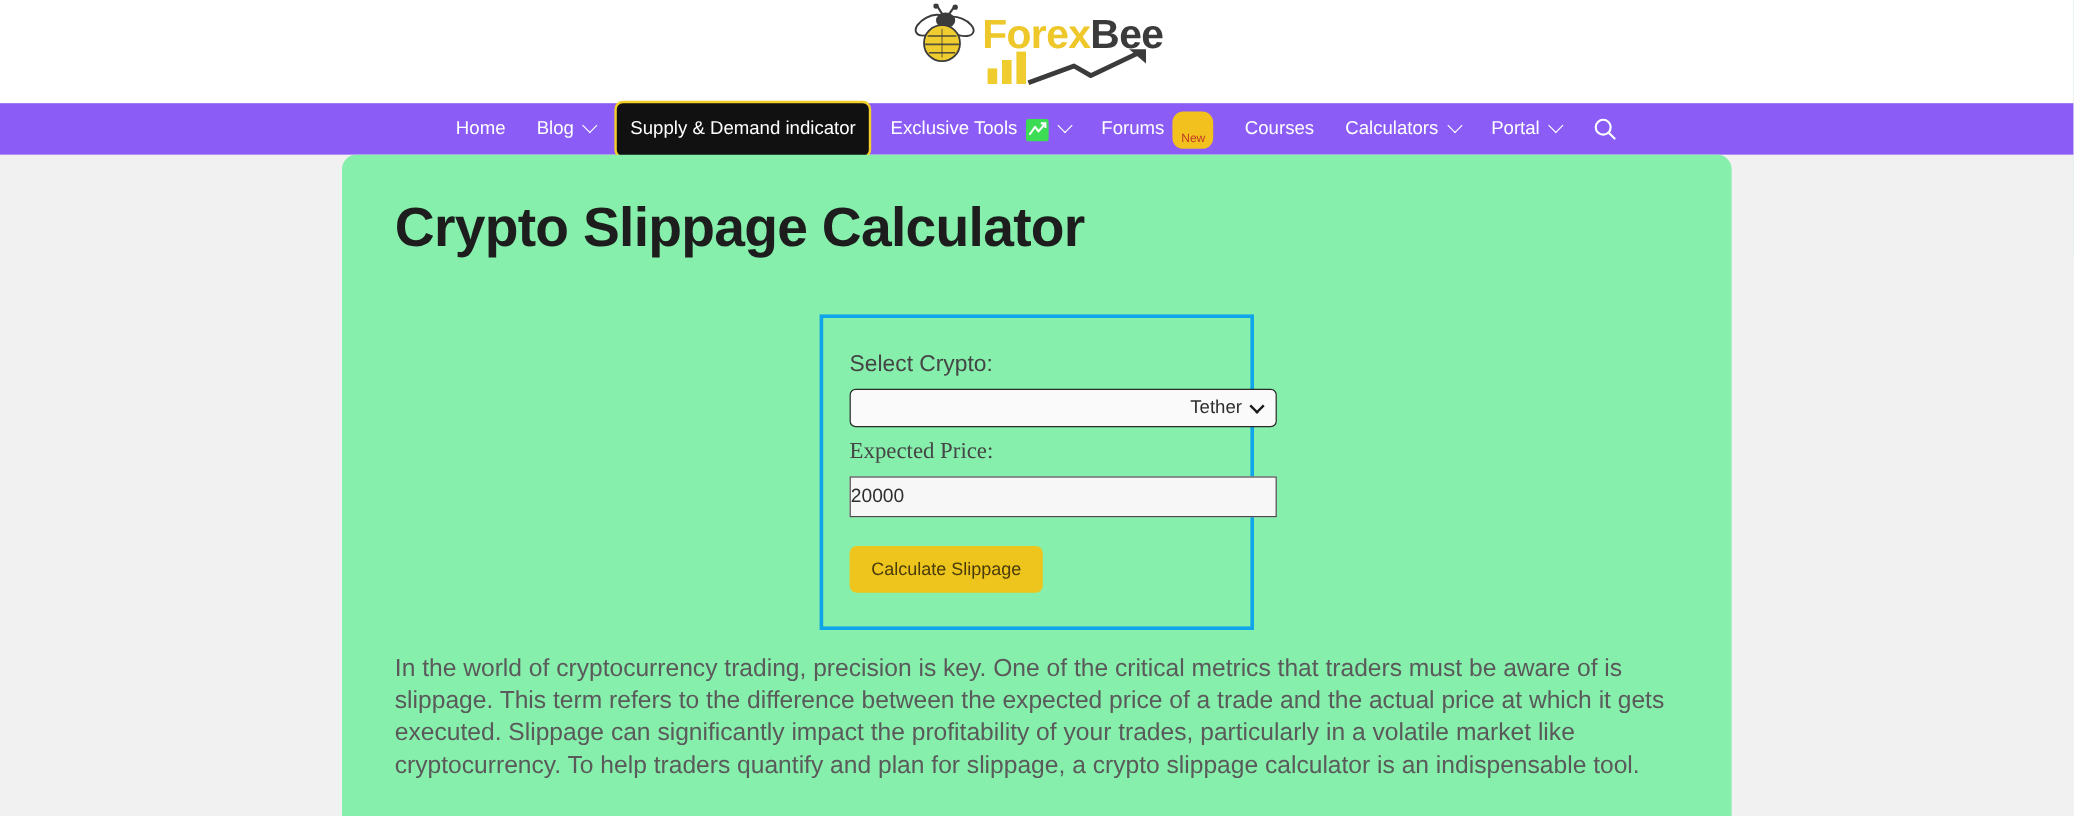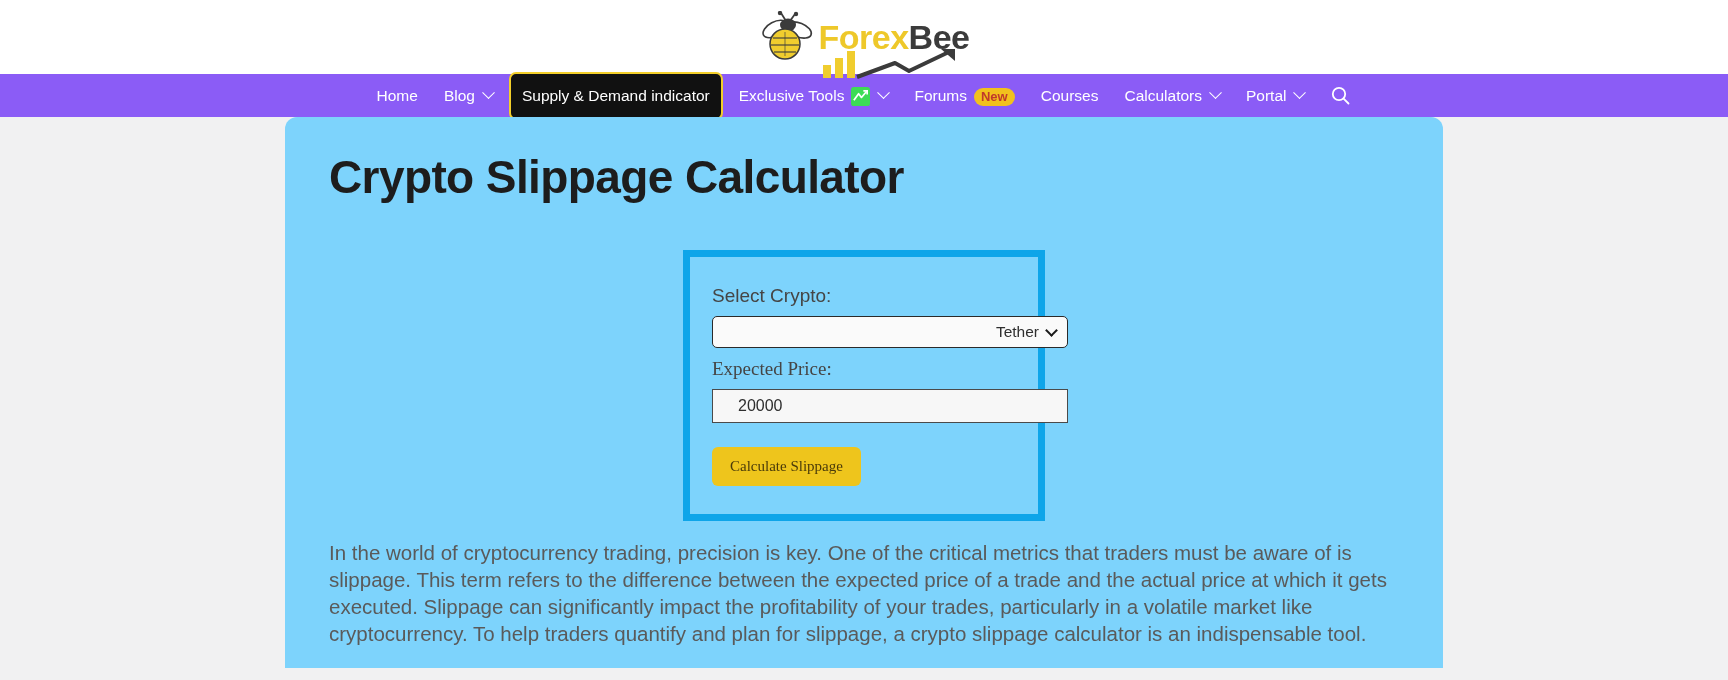--- a/index.html
+++ b/index.html
@@ -7,23 +7,23 @@
     margin: 0; padding: 0;
     width: 1728px; height: 680px;
     overflow: hidden;
     background: #f1f1f2;
     font-family: "Liberation Sans", sans-serif;
   }
 
   
   .site-header {
     background: #ffffff;
-    height: 74px;
-    display: flex;
-    align-items: center;
+    height: 86px;
+    display: flex;
+    align-items: flex-start;
     justify-content: center;
   }
   .logo {
     display: flex;
     align-items: center;
     gap: 4px;
     position: relative;
     height: 58px;
   }
   .logo-bee { width: 56px; height: 52px; display: block; }
@@ -80,64 +80,64 @@
     width: 19px; height: 19px;
     margin-left: 7px;
     vertical-align: middle;
     position: relative;
     top: 1px;
   }
   .badge-new {
     display: inline-block;
     background: #f2c11d;
     color: #c0392b;
-    font-size: 13px;
-    font-weight: bold;
+    font-size: 10px;
+    font-weight: normal;
     border-radius: 9px;
-    padding: 2px 7px 3px;
+    padding: 18px 7px 3px;
     margin-left: 7px;
     line-height: 1;
     position: relative;
     top: 1px;
   }
   .search-icon-wrap {
     display: flex; align-items: center;
     padding: 0 14px; height: 43px; cursor: pointer;
   }
 
   
   .page-bg {
     background: #f1f1f2;
     height: calc(680px - 86px - 43px);
     display: flex;
     justify-content: center;
   }
   .content-card {
     width: 1158px;
-    background: #7dd3fc;
+    background: #86efac;
     border-radius: 12px 12px 0 0;
     padding: 18px 44px 0 44px;
   }
   .page-title {
     font-size: 46px;
     font-weight: bold;
     color: #1d1d1d;
     margin: 16px 0 0 0;
     letter-spacing: -0.6px;
     line-height: 1.15;
   }
 
   
   .calc-wrap {
     display: flex;
     justify-content: center;
     margin-top: 46px;
   }
   .calc-box {
-    border: 7px solid #0ea5e9;
+    border: 3px solid #0ea5e9;
     width: 362px;
     padding: 28px 24px 28px 22px;
   }
   .calc-label {
     font-size: 19px;
     color: #454545;
     margin-bottom: 9px;
   }
   .calc-label.second { margin-top: 10px; font-family: Liberation Serif, serif; }
   .calc-select {
@@ -166,31 +166,31 @@
     pointer-events: none;
   }
   .calc-input {
     width: 356px;
     height: 34px;
     border: 1px solid #4a4a4a;
     background: #f7f7f7;
     color: #2e2e2e;
     font-size: 16px;
     font-family: "Liberation Sans", sans-serif;
-    padding: 0 25px;
+    padding: 0 0;
     border-radius: 0;
   }
   .calc-button {
     margin-top: 24px;
     background: #eec51c;
     color: #4a3b0a;
     border: none;
     border-radius: 6px;
     font-size: 15px;
-    font-family: Liberation Serif, serif;
+    font-family: Liberation Sans, sans-serif;
     padding: 11px 18px;
     cursor: pointer;
   }
 
   
   .intro-paragraph {
     margin: 18px 0 0 0;
     font-size: 20.5px;
     line-height: 1.32;
     color: #5a5a5a;

